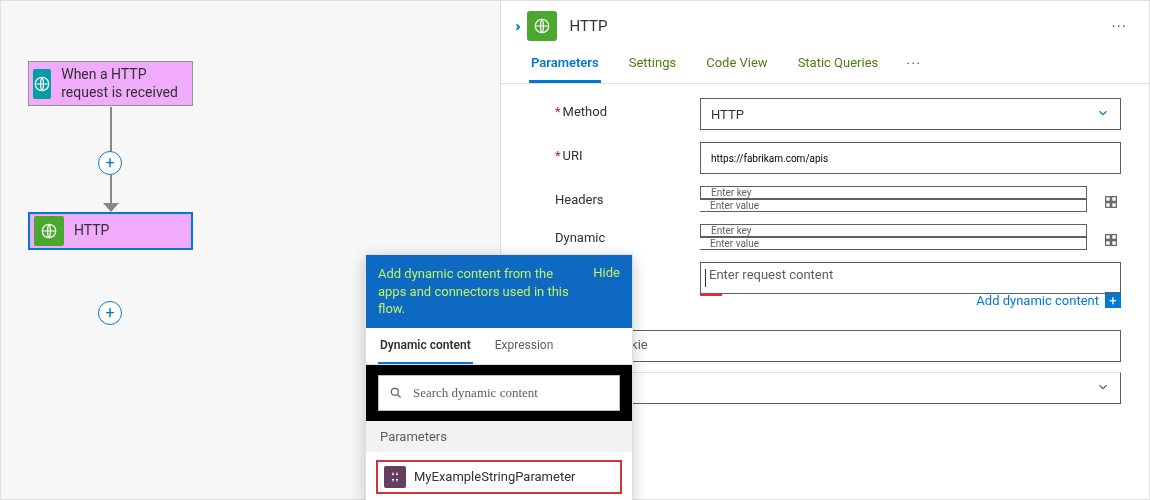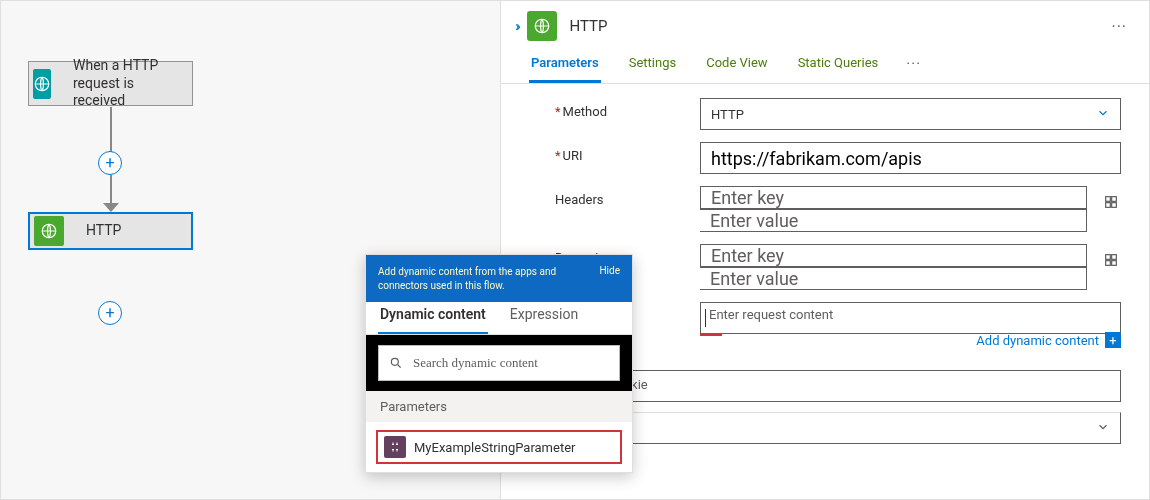--- a/index.html
+++ b/index.html
@@ -24,25 +24,24 @@
   .canvas {
     width: 500px;
     height: 100%;
     background: #f7f7f7;
     position: relative;
     flex: 0 0 500px;
     border-right: 1px solid #e1dfdd;
   }
   .node {
     position: absolute;
-    background: #e5e5e5;
+    background: #f0abfc;
     display: flex;
     align-items: center;
     font-size: 14px;
-    gap: 12px;
   }
   .node1 {
     left: 27px; top: 60px;
     width: 165px; height: 45px;
     border: 1px solid #949494;
   }
   .node2 {
     left: 27px; top: 211px;
     width: 165px; height: 38px;
     border: 2px solid #0078d4;
@@ -165,21 +164,21 @@
     position: absolute; right: 10px; top: 7px;
     color: #0078d4;
     font-size: 12px;
   }
   .text-input {
     border: 1px solid #605e5c;
     height: 32px;
     padding: 0 10px;
     width: 100%;
     font-family: inherit;
-    font-size: 18px;
+    font-size: 10px;
     outline: none;
   }
   .text-input::placeholder { color: #605e5c; }
 
   .kv {
     display: flex;
     gap: 0;
     flex-direction: column;
   }
   .kv .text-input { flex: 1; }
@@ -257,39 +256,39 @@
     left: 365px;
     top: 254px;
     width: 268px;
     background: #fff;
     box-shadow: 0 4px 14px rgba(0,0,0,0.22);
     z-index: 50;
     border: 1px solid #e1dfdd;
   }
   .popup-head {
     background: #0d69c2;
-    color: #fef9c3;
+    color: #bef264;
     padding: 10px 12px;
-    font-size: 10px;
+    font-size: 13px;
     display: flex;
     align-items: flex-start;
     gap: 14px;
   }
   .popup-head .desc { flex: 1; line-height: 1.35; }
   .popup-head .hide { cursor: pointer; }
   .popup-tabs {
     display: flex;
     padding: 0 12px;
     border-bottom: 1px solid #e1dfdd;
     gap: 20px;
     background: #fff;
   }
   .popup-tab {
-    padding: 4px 2px 10px 2px;
-    font-size: 14px;
+    padding: 10px 2px 10px 2px;
+    font-size: 12px;
     color: #605e5c;
     border-bottom: 2px solid transparent;
   }
   .popup-tab.active {
     color: #323130;
     font-weight: 600;
     border-bottom: 2px solid #0078d4;
   }
   .popup-search-wrap {
     background: #000000;

